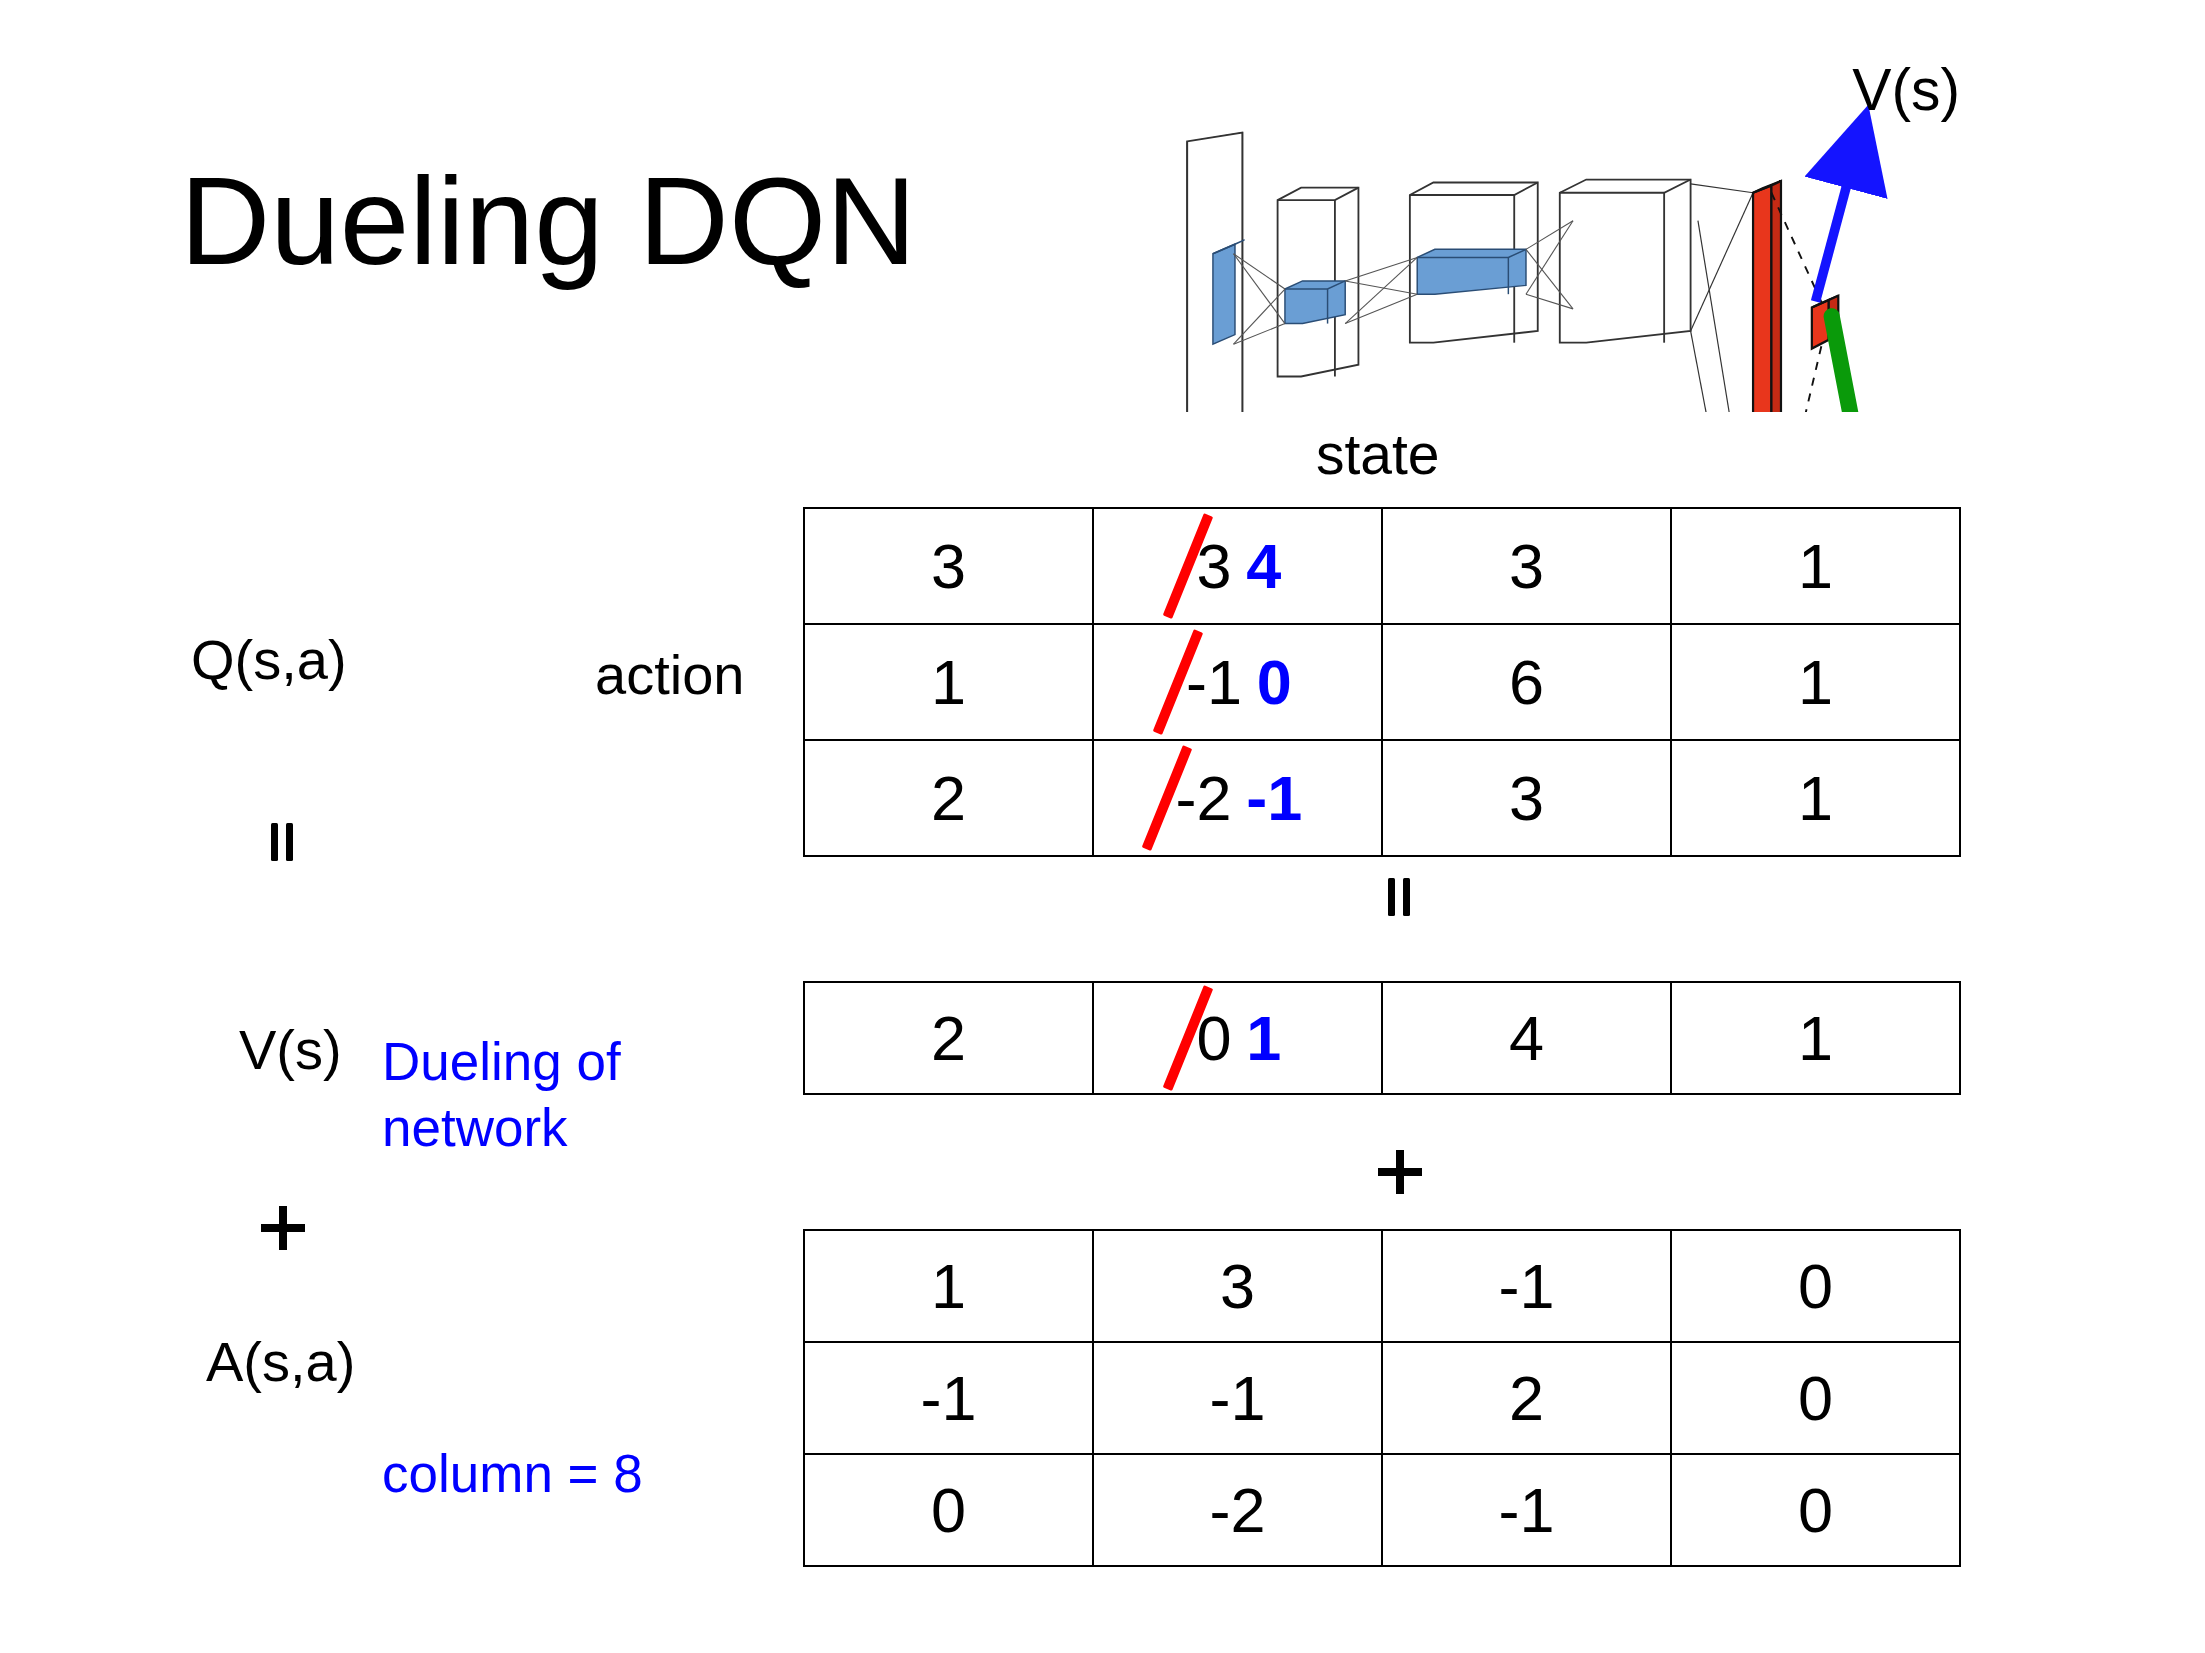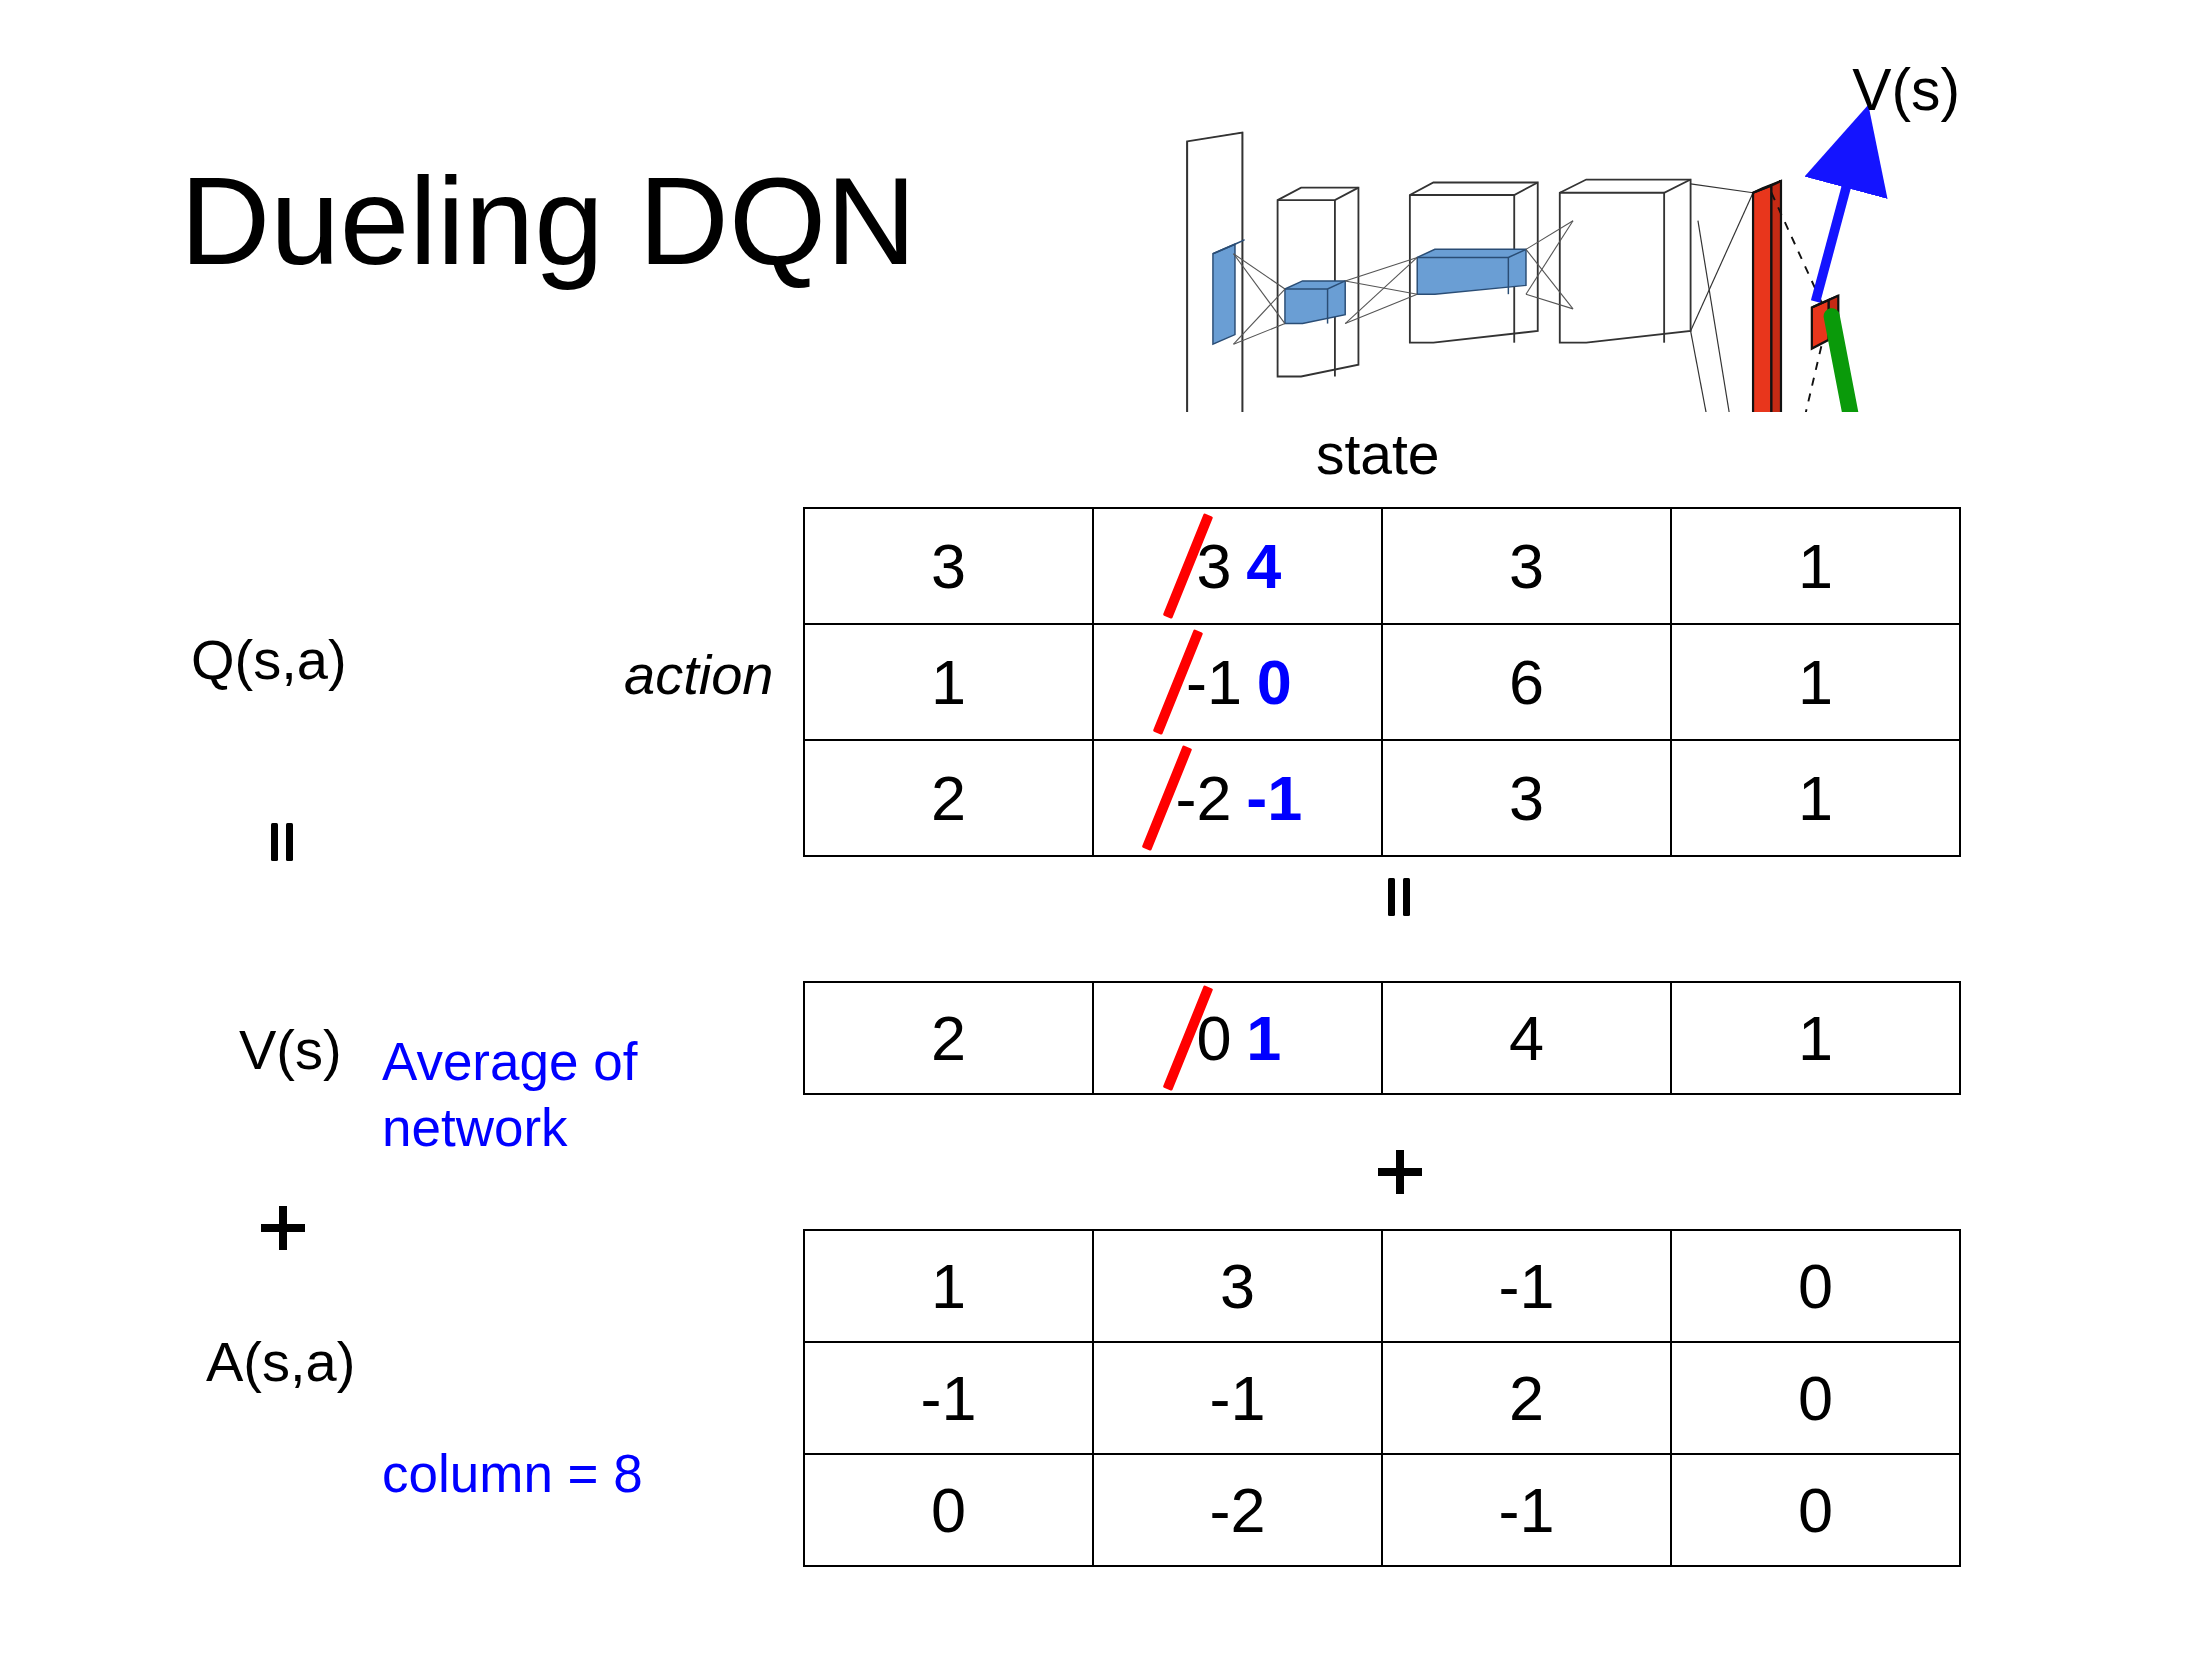--- a/index.html
+++ b/index.html
@@ -51,23 +51,22 @@
 
   #state-label {
     left: 1316px; top: 426px;
     font-size: 57px;
   }
   #q-label {
     left: 191px; top: 632px;
     font-size: 56px;
   }
   #action-label {
-    left: 624px; top: 647px;
+    left: 595px; top: 647px;
     font-size: 56px;
-    font-style: italic;
   }
   #v-label {
     left: 239px; top: 1022px;
     font-size: 56px;
   }
   #a-label {
     left: 206px; top: 1334px;
     font-size: 56px;
   }
 
@@ -341,21 +340,21 @@
   <div class="plus-sym" id="plus-left">
       <i class="h"></i>
       <i class="v"></i>
     </div>
   <div class="plus-sym" id="plus-middle">
       <i class="h"></i>
       <i class="v"></i>
     </div>
 
   <div class="lbl lbl-blue" id="avg-note">
-    <div>Average of</div>
+    <div>Dueling of</div>
     <div>network</div>
   </div>
   <div class="lbl lbl-blue" id="sum-note">
     <div>column = 8</div>
   </div>
 
   <table class="grid" id="q-table">
       <tbody>
         <tr>
           <td>3</td>

